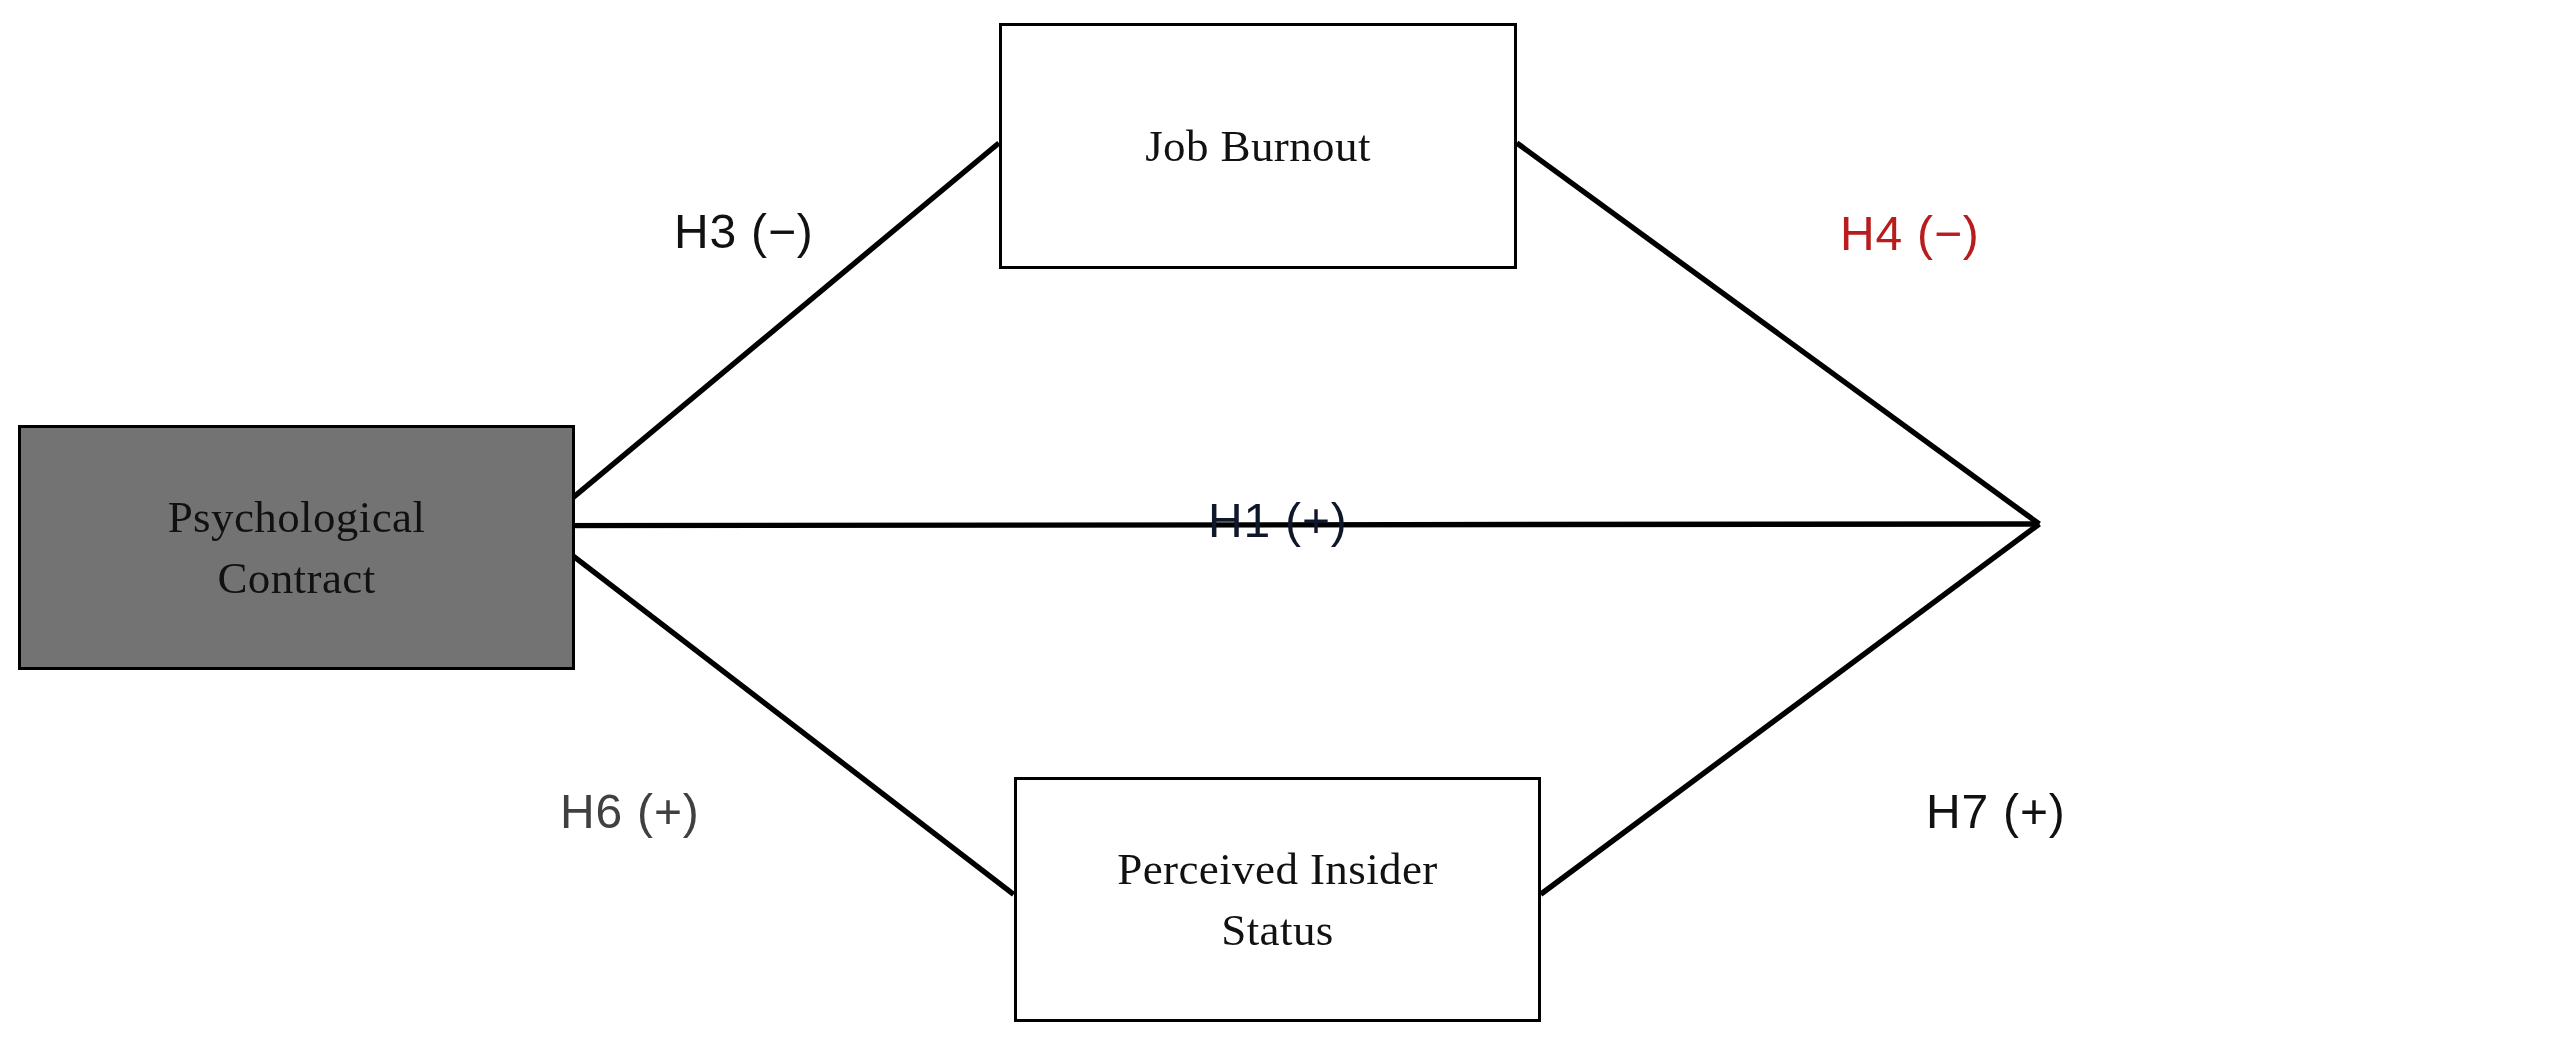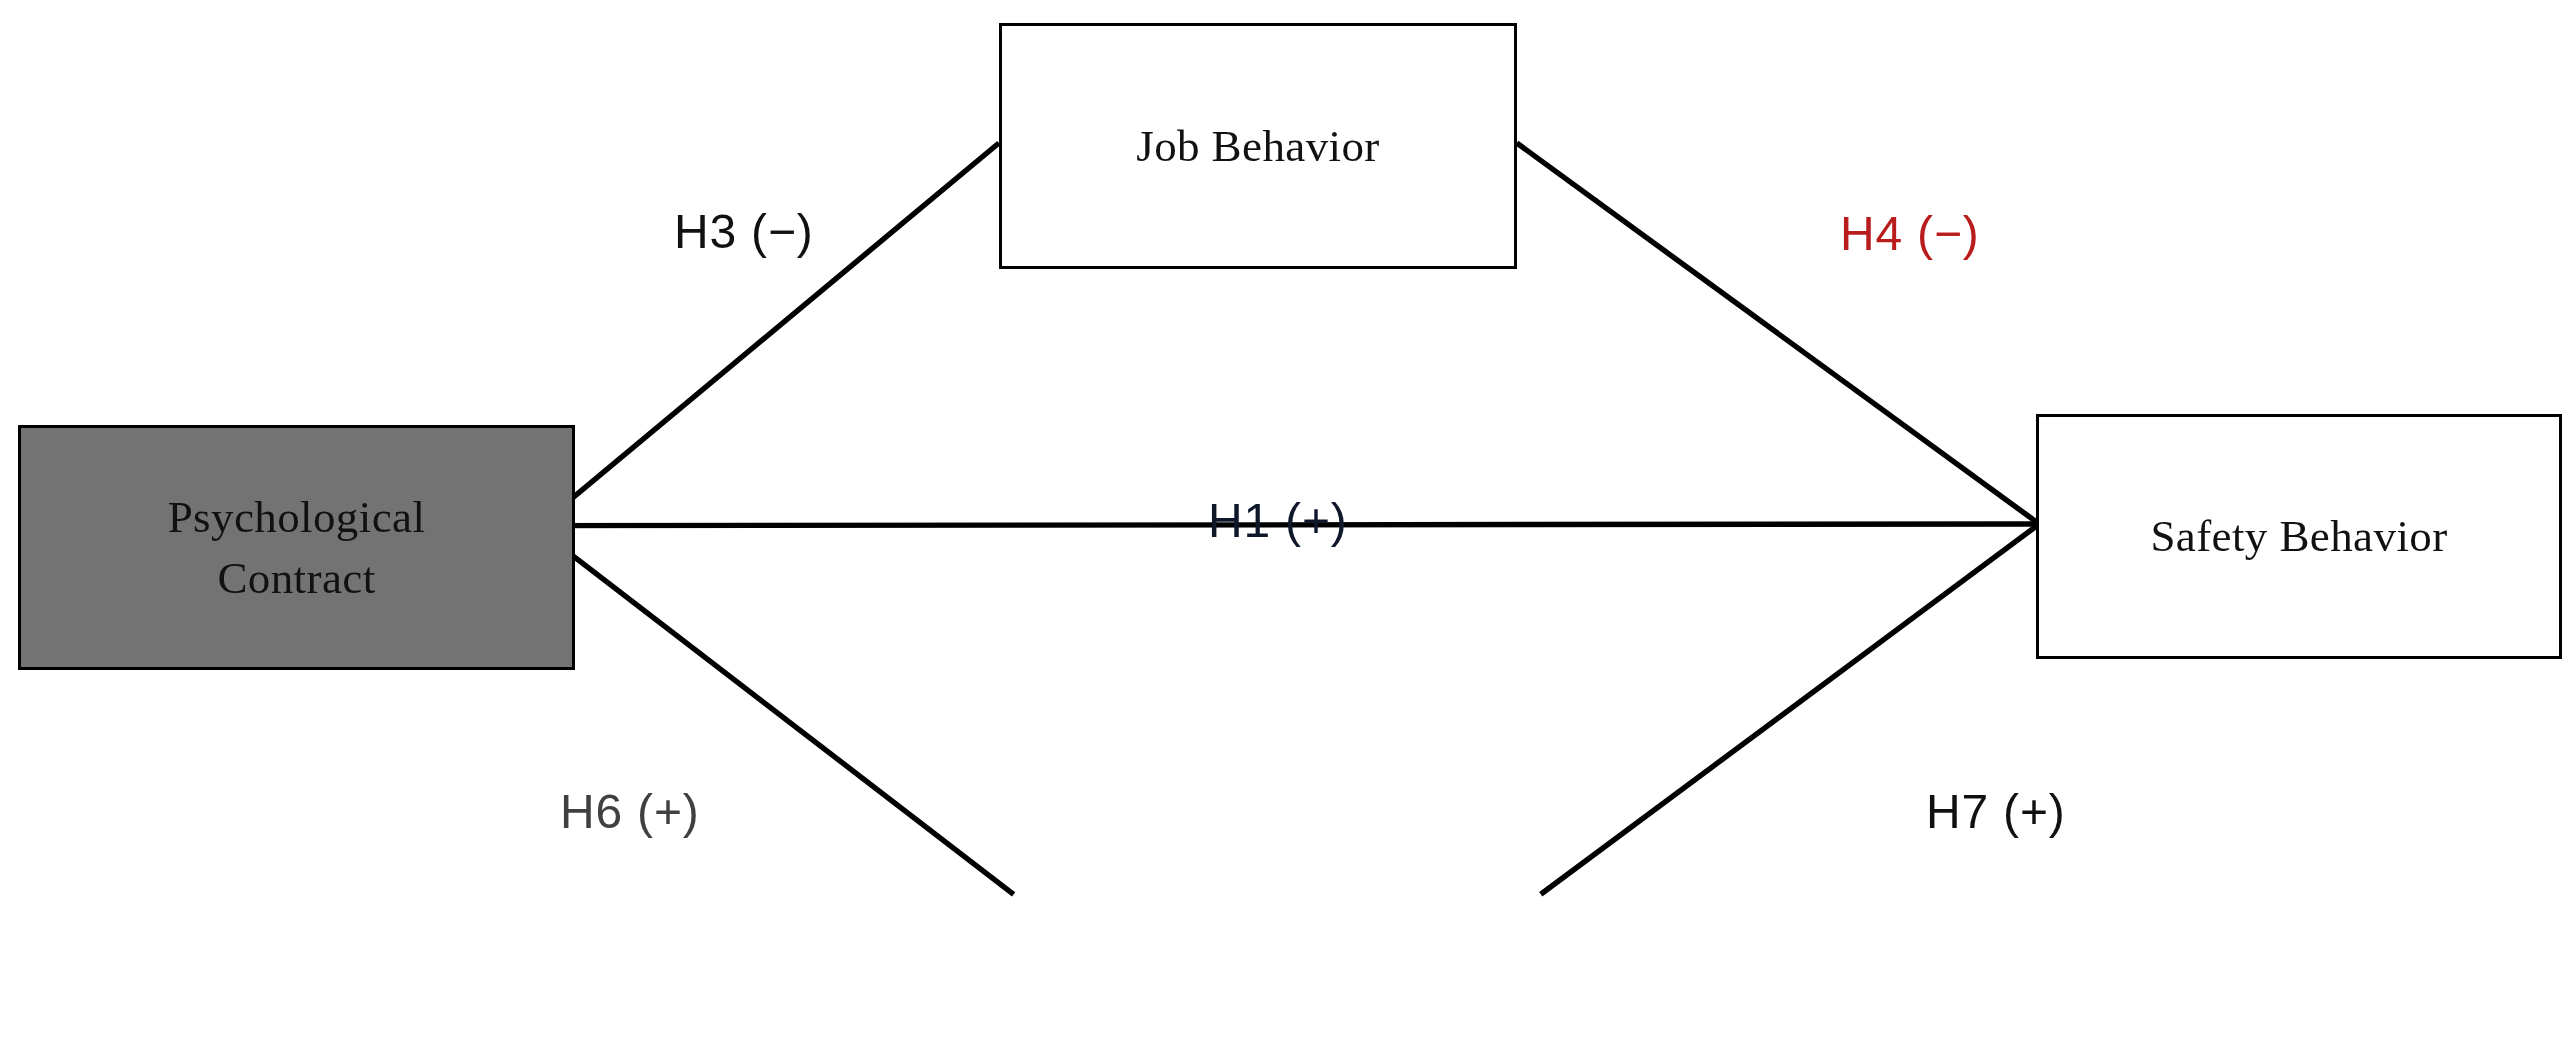--- a/index.html
+++ b/index.html
@@ -70,27 +70,28 @@
         <line x1="1993" y1="1157" x2="2638" y2="678" stroke="#000000" stroke-width="7" stroke-linecap="butt"></line>
       </g>
   </svg>
 
   <div class="construct-box" style="left: 18px; top: 417px; width: 557px; height: 245px; border-width: 3.9px; border-color: rgb(0, 0, 0); background: #737373; margin-top: 8px;">
     <span class="construct-label">Psychological
 Contract</span>
   </div>
 
   <div class="construct-box" style="left: 999px; top: 23px; width: 518px; height: 246px; border-width: 3.9px; border-color: rgb(0, 0, 0); background: rgb(255, 255, 255);">
-    <span class="construct-label">Job Behavior</span>
+    <span class="construct-label">Job Burnout</span>
   </div>
 
+  <div class="construct-box" style="left: 1014px; top: 777px; width: 527px; height: 245px; border-width: 3.9px; border-color: rgb(0, 0, 0); background: rgb(255, 255, 255);">
+    <span class="construct-label">Perceived Insider
+Status</span>
+  </div>
 
-  <div class="construct-box" style="left: 2036px; top: 414px; width: 526px; height: 245px; border-width: 3.9px; border-color: rgb(0, 0, 0); background: rgb(255, 255, 255);">
-    <span class="construct-label">Safety Behavior</span>
-  </div>
 
   <div class="path-label" style="left: 674px; top: 184px; color: rgb(17, 17, 17);">H3 (−)</div>
   <div class="path-label" style="left: 1840px; top: 186px; color: #b91c1c;">H4 (−)</div>
   <div class="path-label" style="left: 1208px; top: 473px; color: #0f172a;">H1 (+)</div>
   <div class="path-label" style="left: 560px; top: 764px; color: #404040;">H6 (+)</div>
   <div class="path-label" style="left: 1926px; top: 764px; color: rgb(17, 17, 17);">H7 (+)</div>
 
 </div>
 
 

